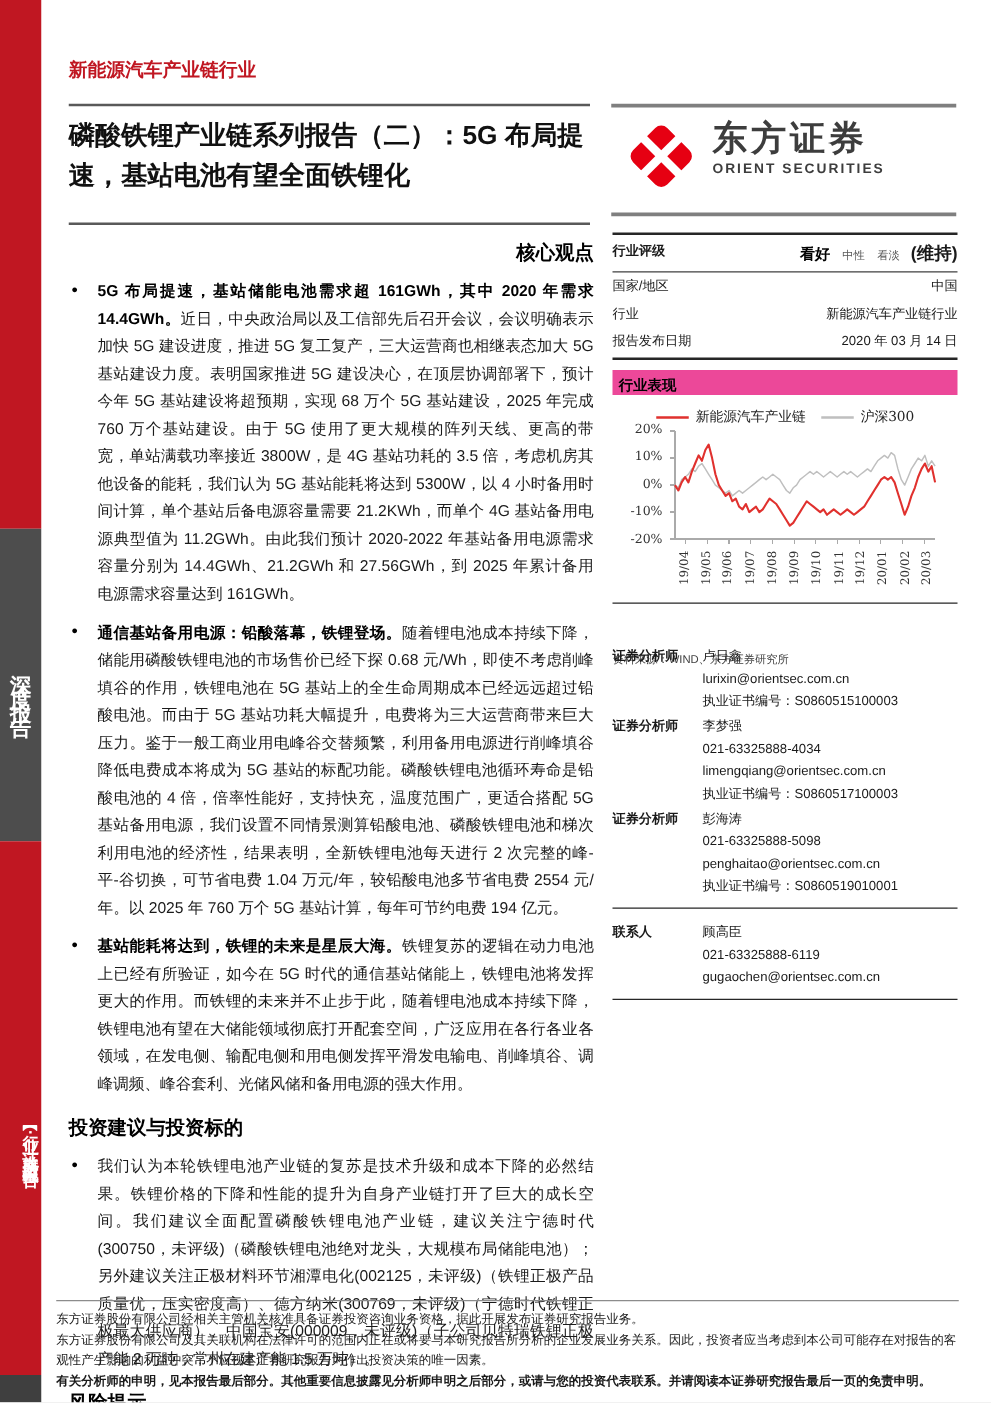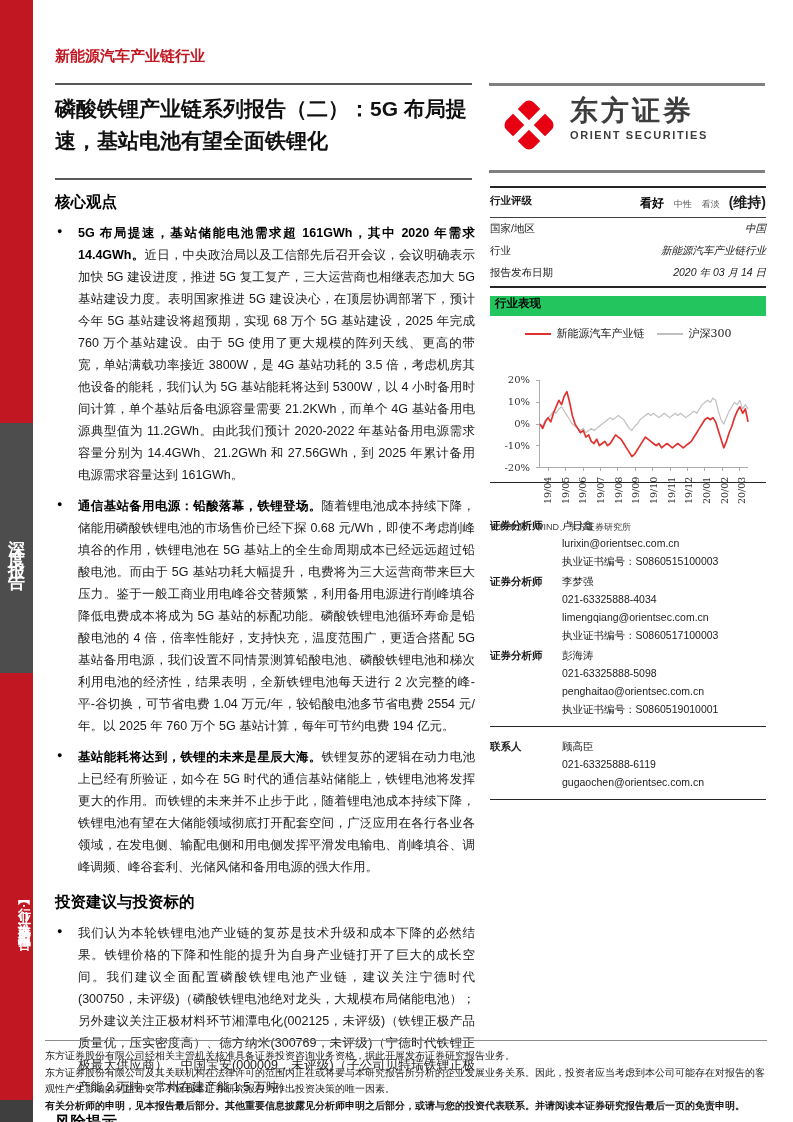--- a/index.html
+++ b/index.html
@@ -39,52 +39,52 @@
   .panel .topline{height:2px;background:#262626;}
   .rating-row{display:flex;align-items:flex-start;padding:6px 0 5px 0;}
   .rating-row .lbl{font-weight:bold;flex:0 0 80px;}
   .rating-vals{flex:1;text-align:right;white-space:nowrap;}
   .rating-good{font-size:12px;font-weight:bold;color:#000;}
   .rating-dim{font-size:9px;color:#595959;margin-left:7px;}
   .rating-keep{font-size:14px;font-weight:bold;margin-left:6px;}
   .panel .thinline{height:1px;background:#404040;}
   .info-row{display:flex;padding:4px 0;}
   .info-row .lbl{flex:0 0 95px;color:#1a1a1a;}
-  .info-row .val{flex:1;text-align:right;color:#1a1a1a;font-style:italic;}
+  .info-row .val{flex:1;text-align:right;color:#1a1a1a;}
   .panel .botline{height:2px;background:#262626;margin-top:2px;}
 
   
-  .perf-bar{position:absolute;left:490px;top:296px;width:276px;height:20px;background:#22c55e;
-            display:flex;align-items:flex-start;}
+  .perf-bar{position:absolute;left:490px;top:296px;width:276px;height:20px;background:#ec4899;
+            display:flex;align-items:flex-end;}
   .perf-bar span{font-size:11.5px;font-weight:bold;color:#000;padding-left:5px;}
   .legend{position:absolute;left:490px;top:326px;width:276px;display:flex;justify-content:center;
           gap:12px;font-size:11px;color:#222;font-family:"DejaVu Serif",serif;}
   .legend .item{display:flex;align-items:center;gap:6px;}
   .legend .sw{width:26px;height:2px;}
-  .chart-wrap{position:absolute;left:490px;top:344px;width:276px;height:130px;margin-top:36px;}
+  .chart-wrap{position:absolute;left:490px;top:344px;width:276px;height:130px;}
   .chart-wrap svg{position:absolute;left:46px;top:0;overflow:visible;}
   .ylab{position:absolute;right:0;font-size:10px;color:#333;font-family:"DejaVu Serif",serif;}
   .ylabels{position:absolute;left:0;top:0;width:40px;height:88px;}
   .xlabels{position:absolute;left:46px;top:92px;width:216px;height:36px;}
   .xlab{position:absolute;font-size:9.5px;color:#333;white-space:nowrap;
         transform-origin:0 0;transform:rotate(-90deg);font-family:"DejaVu Serif",serif;}
   .src-line{position:absolute;left:490px;top:482px;width:276px;height:1px;background:#262626;}
   .src-text{position:absolute;left:490px;top:490px;width:276px;font-size:9px;color:#404040;margin-top:31px;}
 
   
   .analysts{position:absolute;left:490px;top:516px;width:276px;font-size:10.5px;}
   .a-row{display:flex;line-height:18px;}
   .a-role{flex:0 0 72px;font-weight:bold;}
   .a-val{flex:1;}
   .a-block{margin-bottom:2px;}
   .a-sep{height:1px;background:#262626;margin:8px 0 10px 0;}
 
   
   .main{position:absolute;left:55px;top:192px;width:420px;}
-  .h-sec{font-size:15.5px;font-weight:bold;margin:0 0 9px 0;color:#000;}
+  .h-sec{font-size:15.5px;font-weight:bold;margin:0 0 9px 0;color:#000;text-align:right;}
   .bullet{position:relative;padding-left:23px;margin-bottom:9px;
           font-size:12.5px;line-height:1.76;text-align:justify;}
   .bullet .blt{position:absolute;left:2px;top:2px;font-size:9px;color:#000;}
   .bullet b{color:#000;}
   .h-sec2{font-size:15.5px;font-weight:bold;margin:14px 0 9px 0;color:#000;}
 
   
   .bottom{position:absolute;left:45px;top:1040px;width:722px;}
   .bottom .rule{height:1px;background:#8c8c8c;}
   .bottom p{margin:0;font-size:10px;line-height:1.65;color:#1a1a1a;}

